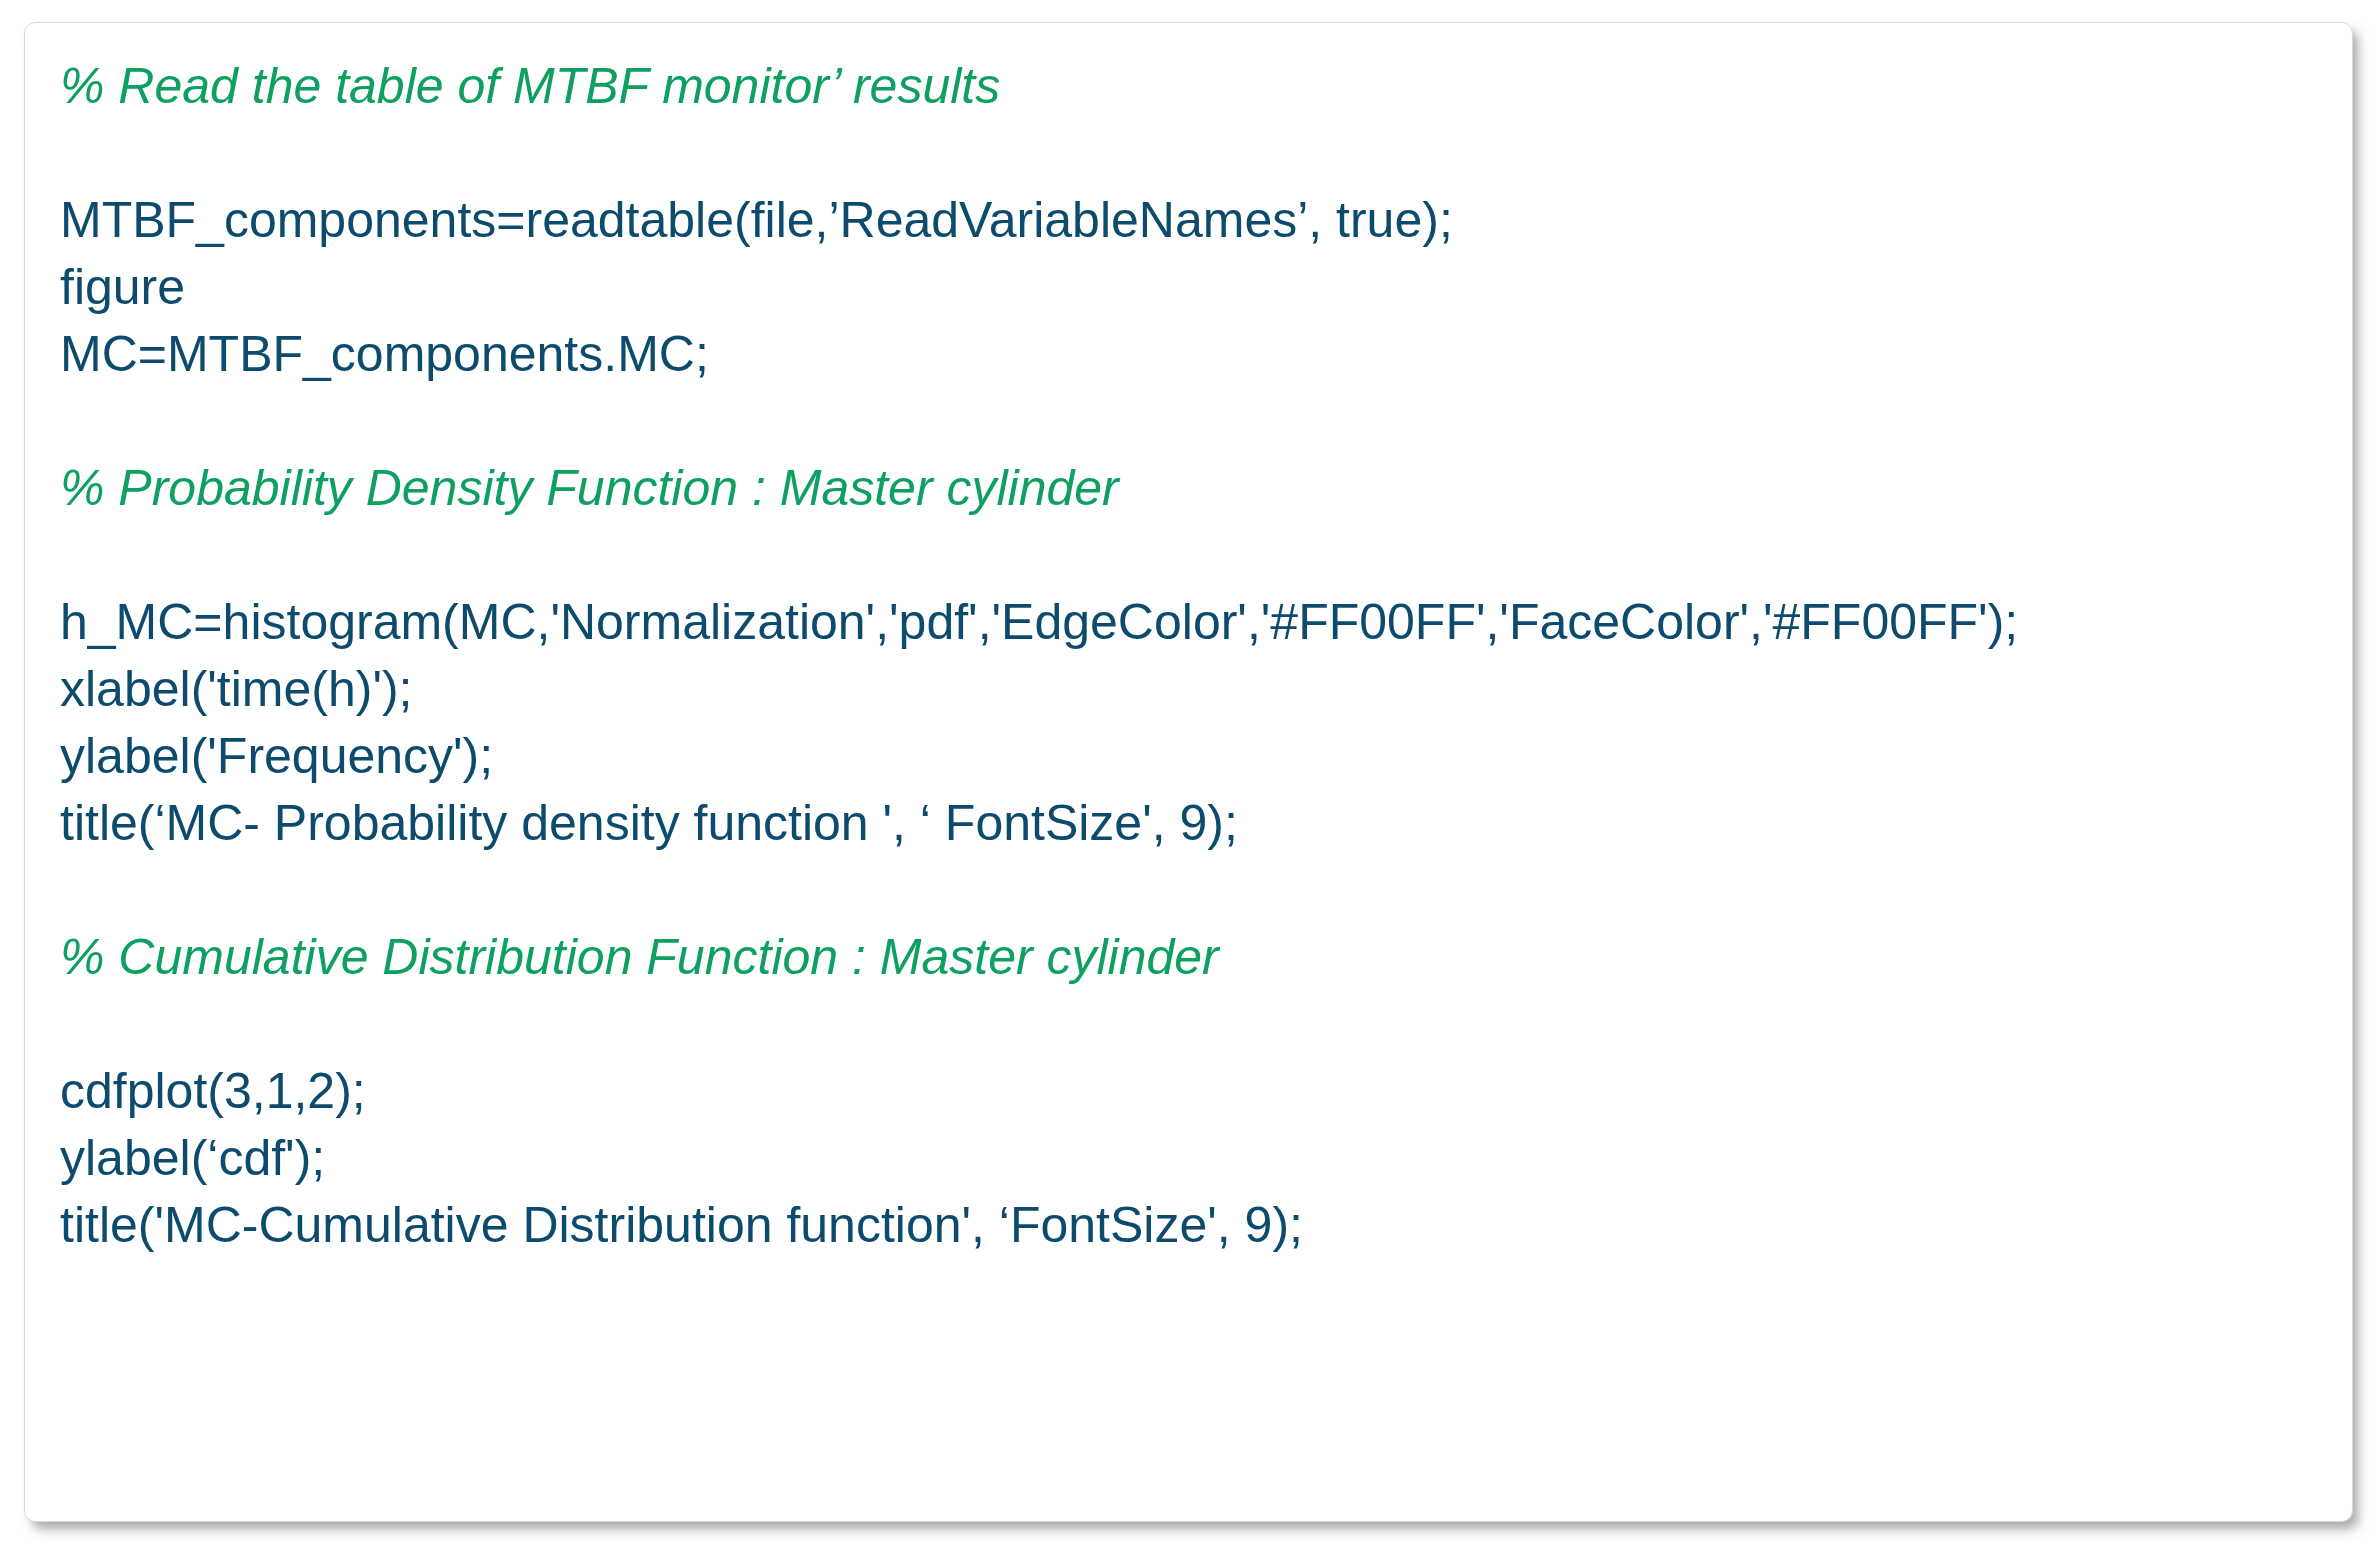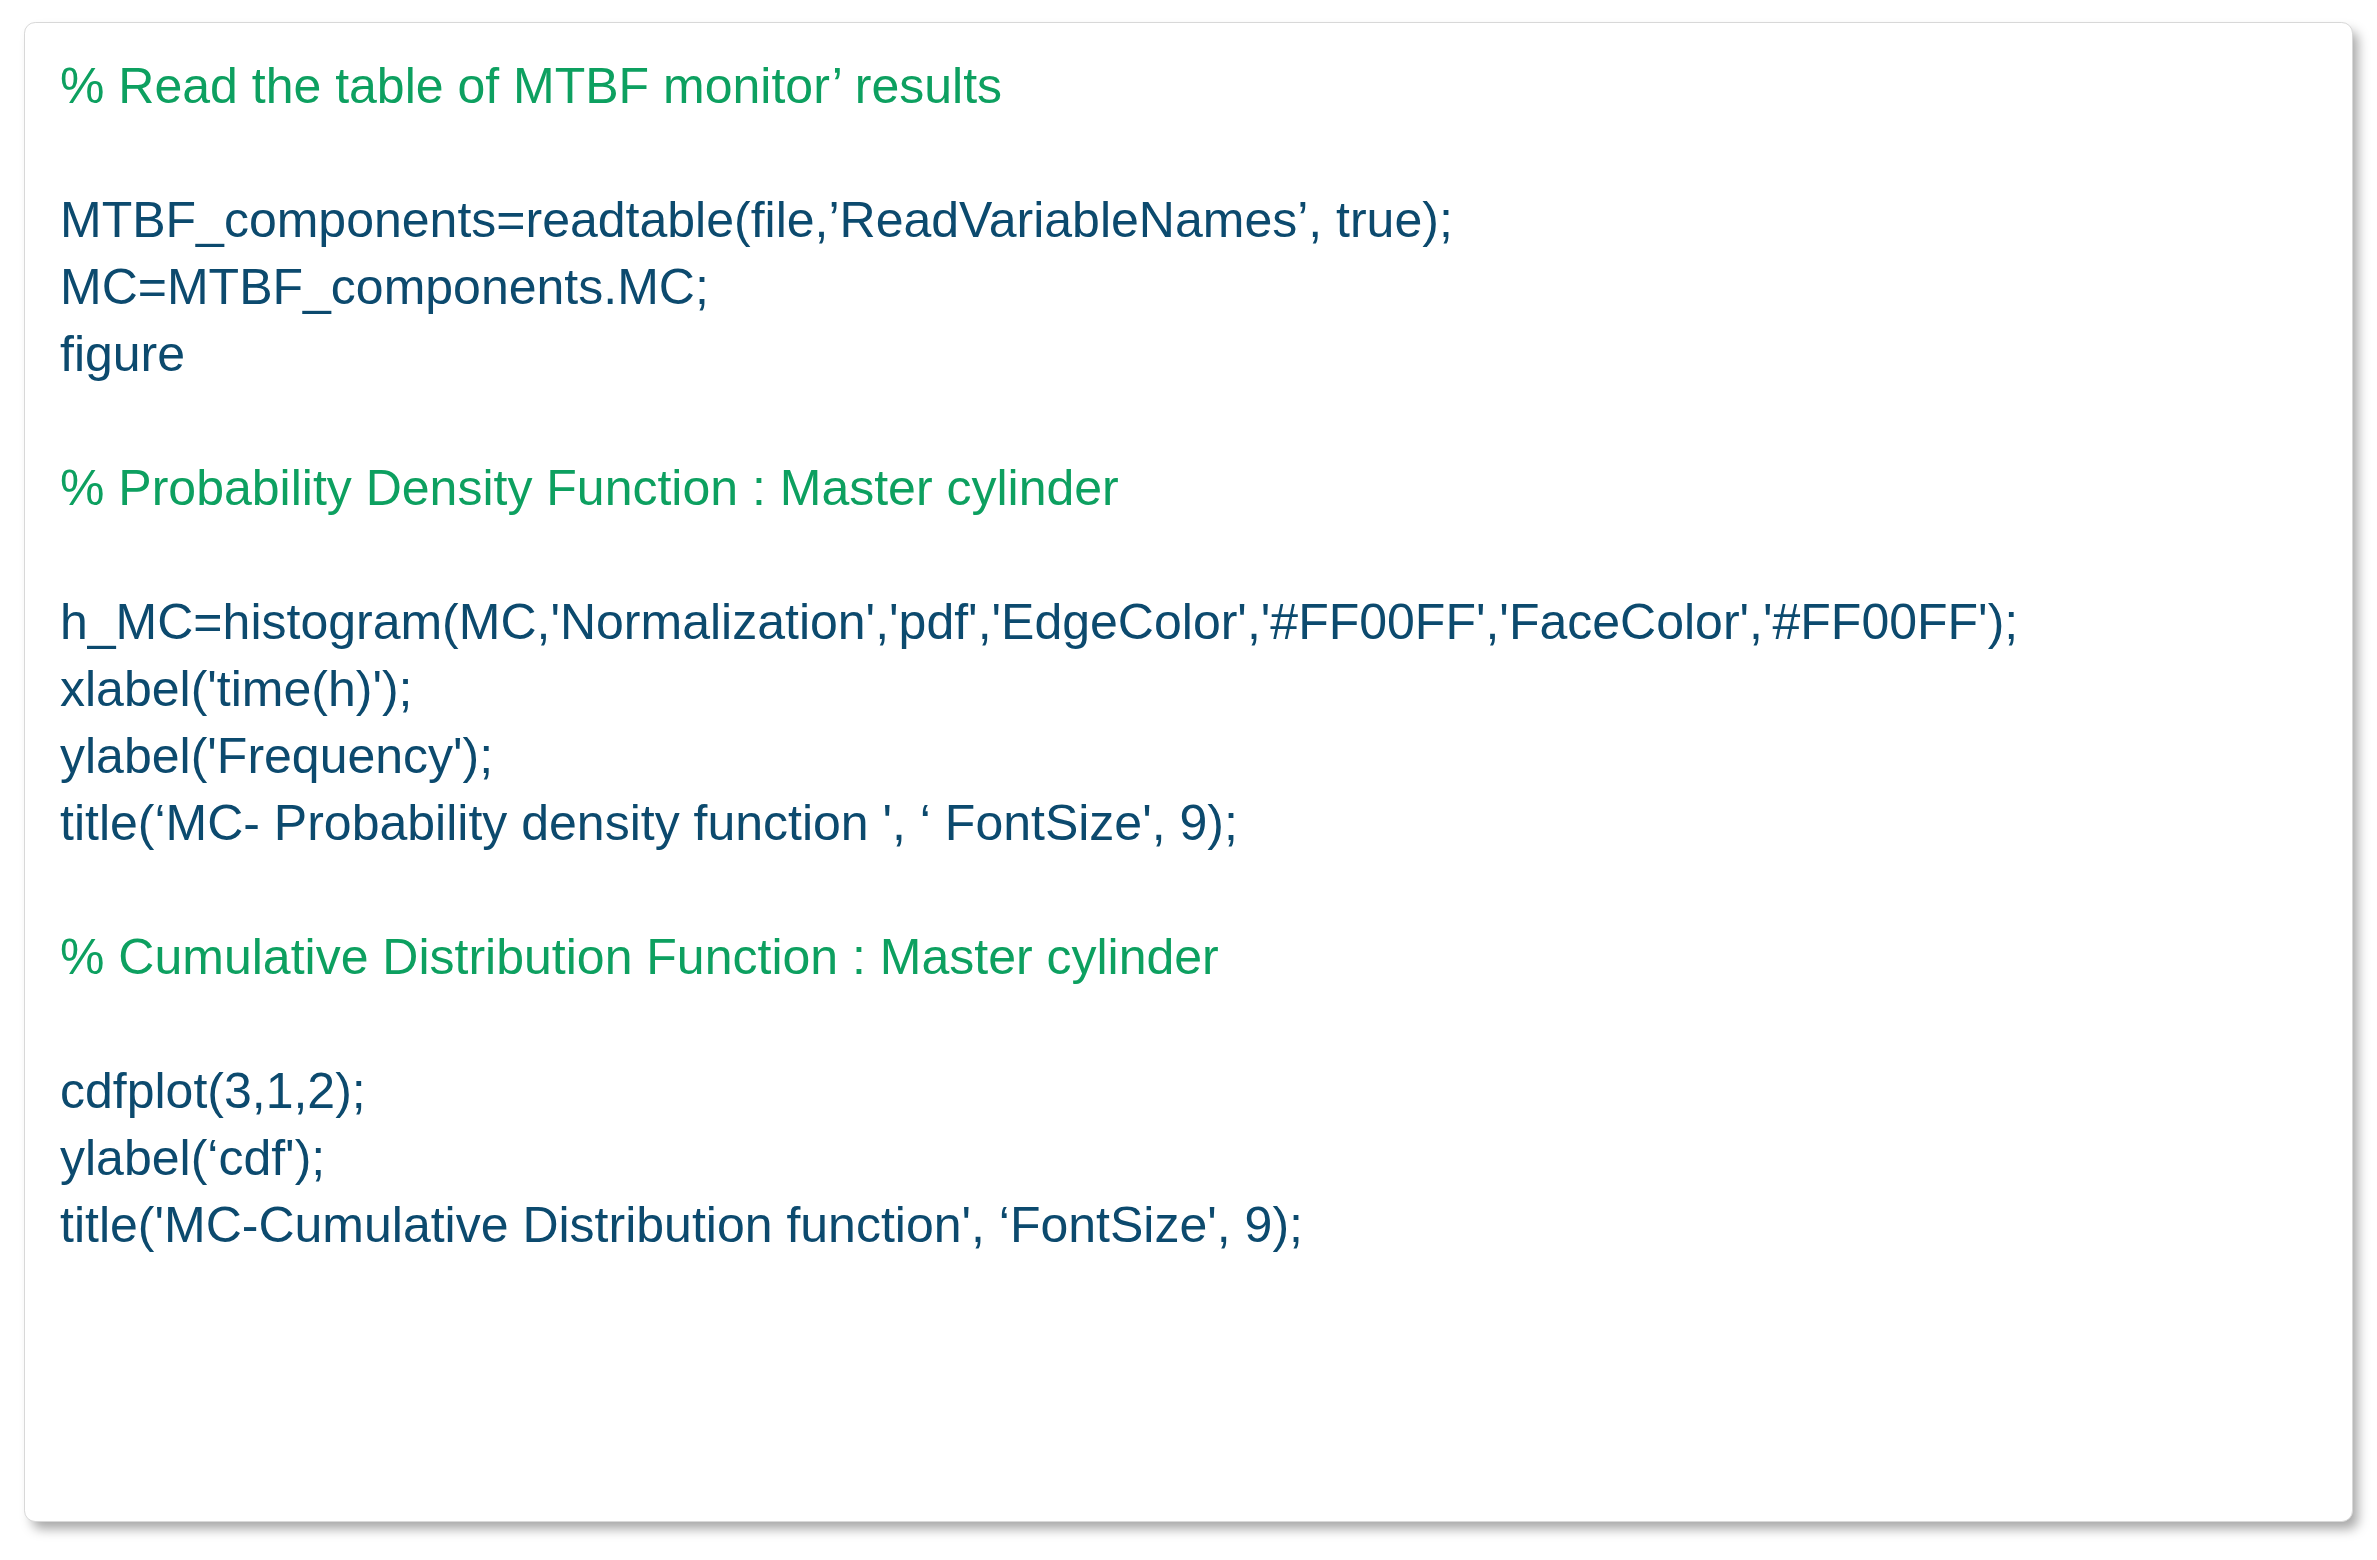--- a/index.html
+++ b/index.html
@@ -32,36 +32,37 @@
     line-height: 67px;
     white-space: pre;
     min-height: 67px;
   }
   .code-line {
     color: #0c4a6e;
     font-style: normal;
   }
   .comment-line {
     color: #0da060;
+    font-style: italic;
     margin-bottom: 67px; 
   }
   .section + .section {
     margin-top: 67px; 
   }
 </style>
 </head>
 <body>
 
 <div class="card">
 
   <div class="section">
     <div class="line comment-line">% Read the table of MTBF monitor’ results</div>
     <div class="line code-line">MTBF_components=readtable(file,’ReadVariableNames’, true);</div>
+    <div class="line code-line">figure</div>
     <div class="line code-line">MC=MTBF_components.MC;</div>
-    <div class="line code-line">figure</div>
   </div>
 
   <div class="section">
     <div class="line comment-line">% Probability Density Function : Master cylinder</div>
     <div class="line code-line">h_MC=histogram(MC,'Normalization','pdf','EdgeColor','#FF00FF','FaceColor','#FF00FF');</div>
     <div class="line code-line">xlabel('time(h)');</div>
     <div class="line code-line">ylabel('Frequency');</div>
     <div class="line code-line">title(‘MC- Probability density function ', ‘ FontSize', 9);</div>
   </div>
 

